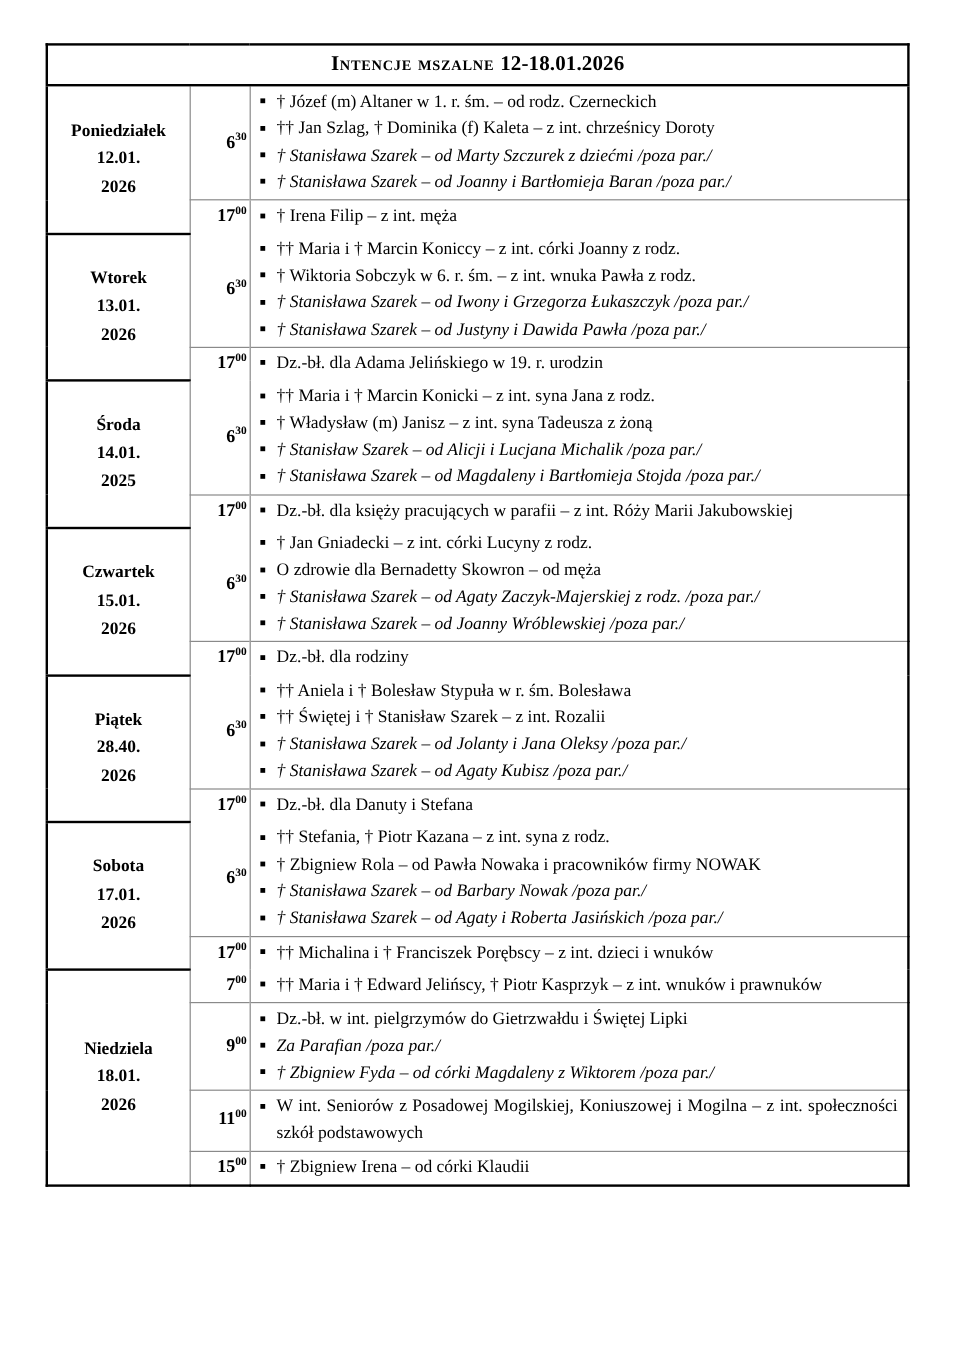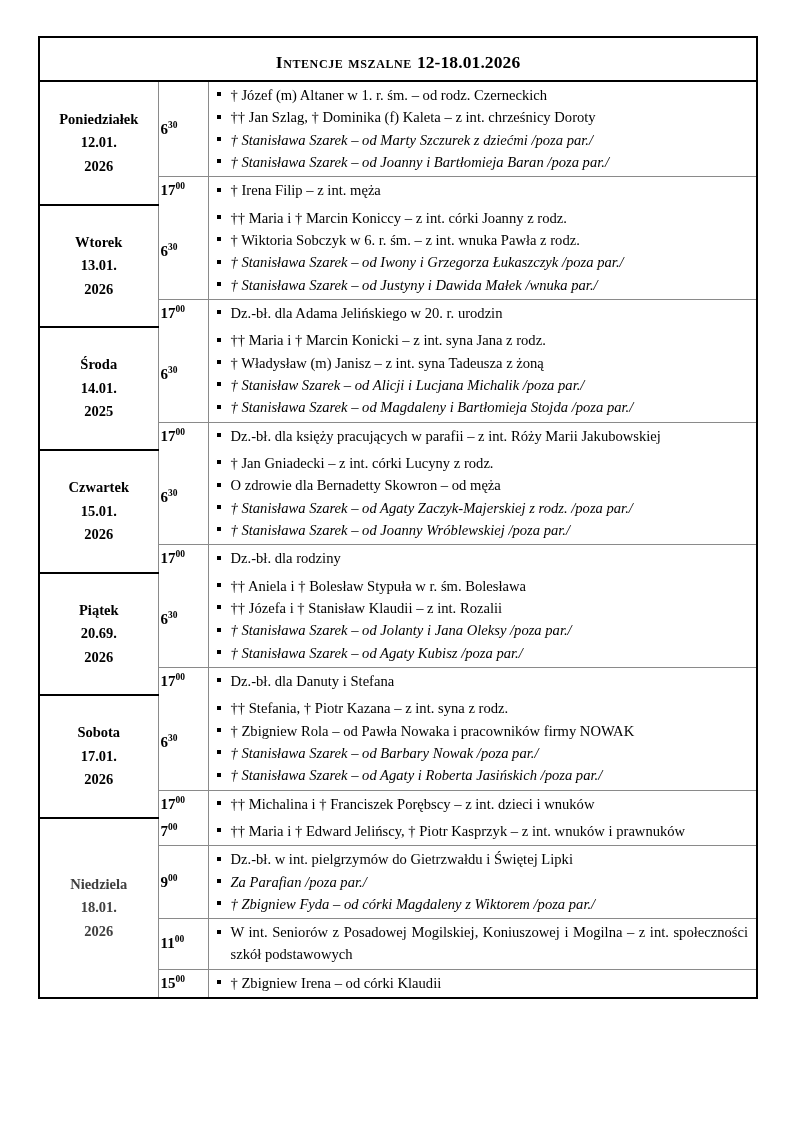--- a/index.html
+++ b/index.html
@@ -33,21 +33,21 @@
   }
 
   table.intentions col.c-day  { width: 119px; }
   table.intentions col.c-time { width: 50px; }
   table.intentions col.c-int  { width: 549px; }
 
   
   .title-cell {
     border-bottom: 2px solid #000000;
     text-align: center;
-    padding: 14px 4px 7px 4px;
+    padding: 4px 4px 7px 4px;
     vertical-align: middle;
     margin-top: 13px;
   }
   .title-smallcaps {
     font-variant: small-caps;
     font-weight: bold;
     font-size: 17.5px;
     letter-spacing: 0.6px;
   }
   .title-date {
@@ -63,26 +63,26 @@
   
   td.day-cell {
     border-right: 1px solid #8a8a8a;
     text-align: center;
     vertical-align: middle;
     font-weight: bold;
     font-size: 14.5px;
     line-height: 1.62;
     padding: 2px 17px;
   }
-  td.day-cell.sunday { color: #404040; }
+  td.day-cell.sunday { color: #000000; }
 
   td.time-cell {
     border-right: 1px solid #8a8a8a;
     border-top: 1px solid #8a8a8a;
-    text-align: left;
+    text-align: right;
     vertical-align: middle;
     font-weight: bold;
     font-size: 15px;
     padding: 2px 2px;
     white-space: nowrap;
   }
   tr.day-start td.time-cell { border-top: none; }
 
   td.time-cell sup {
     font-size: 9.5px;
@@ -183,29 +183,29 @@
             <div>Wtorek</div>
             <div>13.01.</div>
             <div>2026</div>
           </td>
           <td class="time-cell"><span>6</span><sup>30</sup></td>
           <td class="int-cell">
             <ul class="int-list">
               <li>†† Maria i † Marcin Koniccy – z int. córki Joanny z rodz.</li>
               <li>† Wiktoria Sobczyk w 6. r. śm. – z int. wnuka Pawła z rodz.</li>
               <li class="italic">† Stanisława Szarek – od Iwony i Grzegorza Łukaszczyk /poza par./</li>
-              <li class="italic">† Stanisława Szarek – od Justyny i Dawida Małek /wnuka par./</li>
-            </ul>
-          </td>
-        </tr>
-        <tr>
-          <td class="time-cell"><span>17</span><sup>00</sup></td>
-          <td class="int-cell">
-            <ul class="int-list">
-              <li>Dz.-bł. dla Adama Jelińskiego w 20. r. urodzin</li>
+              <li class="italic">† Stanisława Szarek – od Justyny i Dawida Pawła /poza par./</li>
+            </ul>
+          </td>
+        </tr>
+        <tr>
+          <td class="time-cell"><span>17</span><sup>00</sup></td>
+          <td class="int-cell">
+            <ul class="int-list">
+              <li>Dz.-bł. dla Adama Jelińskiego w 19. r. urodzin</li>
             </ul>
           </td>
         </tr>
         <tr class="day-start">
           <td class="day-cell" rowspan="2">
             <div>Środa</div>
             <div>14.01.</div>
             <div>2025</div>
           </td>
           <td class="time-cell"><span>6</span><sup>30</sup></td>
@@ -246,28 +246,28 @@
           <td class="time-cell"><span>17</span><sup>00</sup></td>
           <td class="int-cell">
             <ul class="int-list">
               <li>Dz.-bł. dla rodziny</li>
             </ul>
           </td>
         </tr>
         <tr class="day-start">
           <td class="day-cell" rowspan="2">
             <div>Piątek</div>
-            <div>20.69.</div>
+            <div>28.40.</div>
             <div>2026</div>
           </td>
           <td class="time-cell"><span>6</span><sup>30</sup></td>
           <td class="int-cell">
             <ul class="int-list">
               <li>†† Aniela i † Bolesław Stypuła w r. śm. Bolesława</li>
-              <li>†† Józefa i † Stanisław Klaudii – z int. Rozalii</li>
+              <li>†† Świętej i † Stanisław Szarek – z int. Rozalii</li>
               <li class="italic">† Stanisława Szarek – od Jolanty i Jana Oleksy /poza par./</li>
               <li class="italic">† Stanisława Szarek – od Agaty Kubisz /poza par./</li>
             </ul>
           </td>
         </tr>
         <tr>
           <td class="time-cell"><span>17</span><sup>00</sup></td>
           <td class="int-cell">
             <ul class="int-list">
               <li>Dz.-bł. dla Danuty i Stefana</li>

